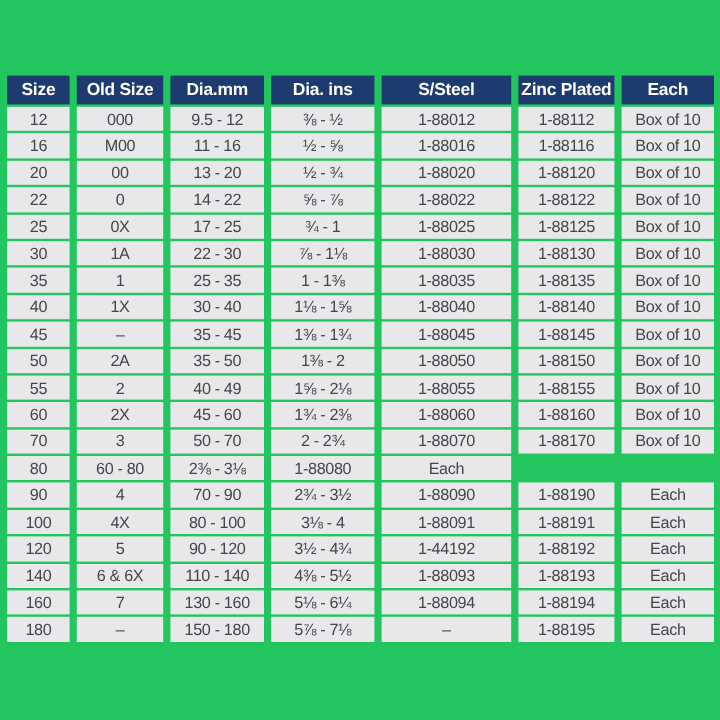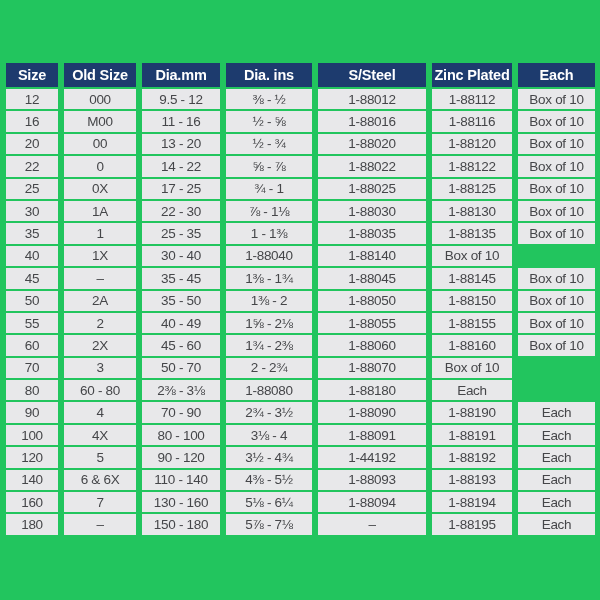--- a/index.html
+++ b/index.html
@@ -123,20 +123,21 @@
           <div class="t-cell">25 - 35</div>
           <div class="t-cell">1 - 1⅜</div>
           <div class="t-cell">1-88035</div>
           <div class="t-cell">1-88135</div>
           <div class="t-cell">Box of 10</div>
         </div>
         <div class="t-row">
           <div class="t-cell">40</div>
           <div class="t-cell">1X</div>
           <div class="t-cell">30 - 40</div>
+          <div class="t-cell">1⅛ - 1⅝</div>
           <div class="t-cell">1-88040</div>
           <div class="t-cell">1-88140</div>
           <div class="t-cell">Box of 10</div>
         </div>
         <div class="t-row">
           <div class="t-cell">45</div>
           <div class="t-cell">–</div>
           <div class="t-cell">35 - 45</div>
           <div class="t-cell">1⅜ - 1¾</div>
           <div class="t-cell">1-88045</div>
@@ -169,28 +170,28 @@
           <div class="t-cell">1-88060</div>
           <div class="t-cell">1-88160</div>
           <div class="t-cell">Box of 10</div>
         </div>
         <div class="t-row">
           <div class="t-cell">70</div>
           <div class="t-cell">3</div>
           <div class="t-cell">50 - 70</div>
           <div class="t-cell">2 - 2¾</div>
           <div class="t-cell">1-88070</div>
+          <div class="t-cell">1-88170</div>
           <div class="t-cell">Box of 10</div>
         </div>
         <div class="t-row">
           <div class="t-cell">80</div>
           <div class="t-cell">60 - 80</div>
           <div class="t-cell">2⅜ - 3⅛</div>
           <div class="t-cell">1-88080</div>
-          <div class="t-cell">1-88180</div>
           <div class="t-cell">Each</div>
         </div>
         <div class="t-row">
           <div class="t-cell">90</div>
           <div class="t-cell">4</div>
           <div class="t-cell">70 - 90</div>
           <div class="t-cell">2¾ - 3½</div>
           <div class="t-cell">1-88090</div>
           <div class="t-cell">1-88190</div>
           <div class="t-cell">Each</div>

